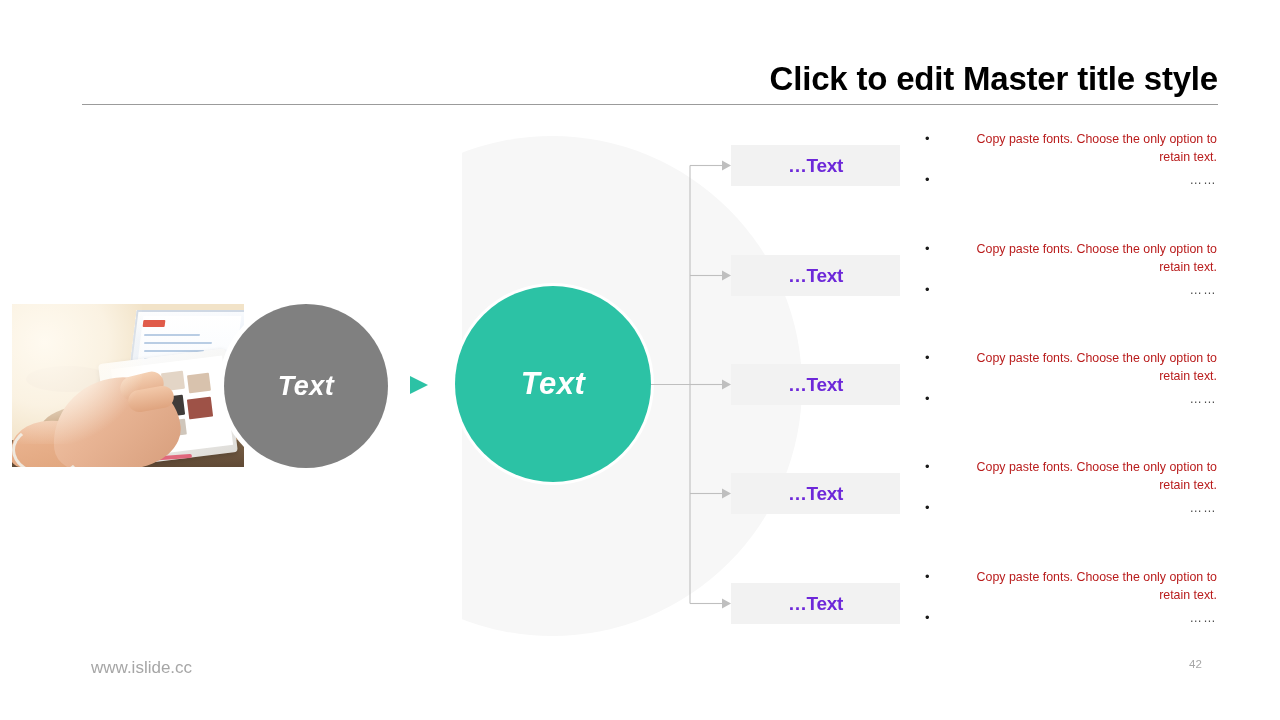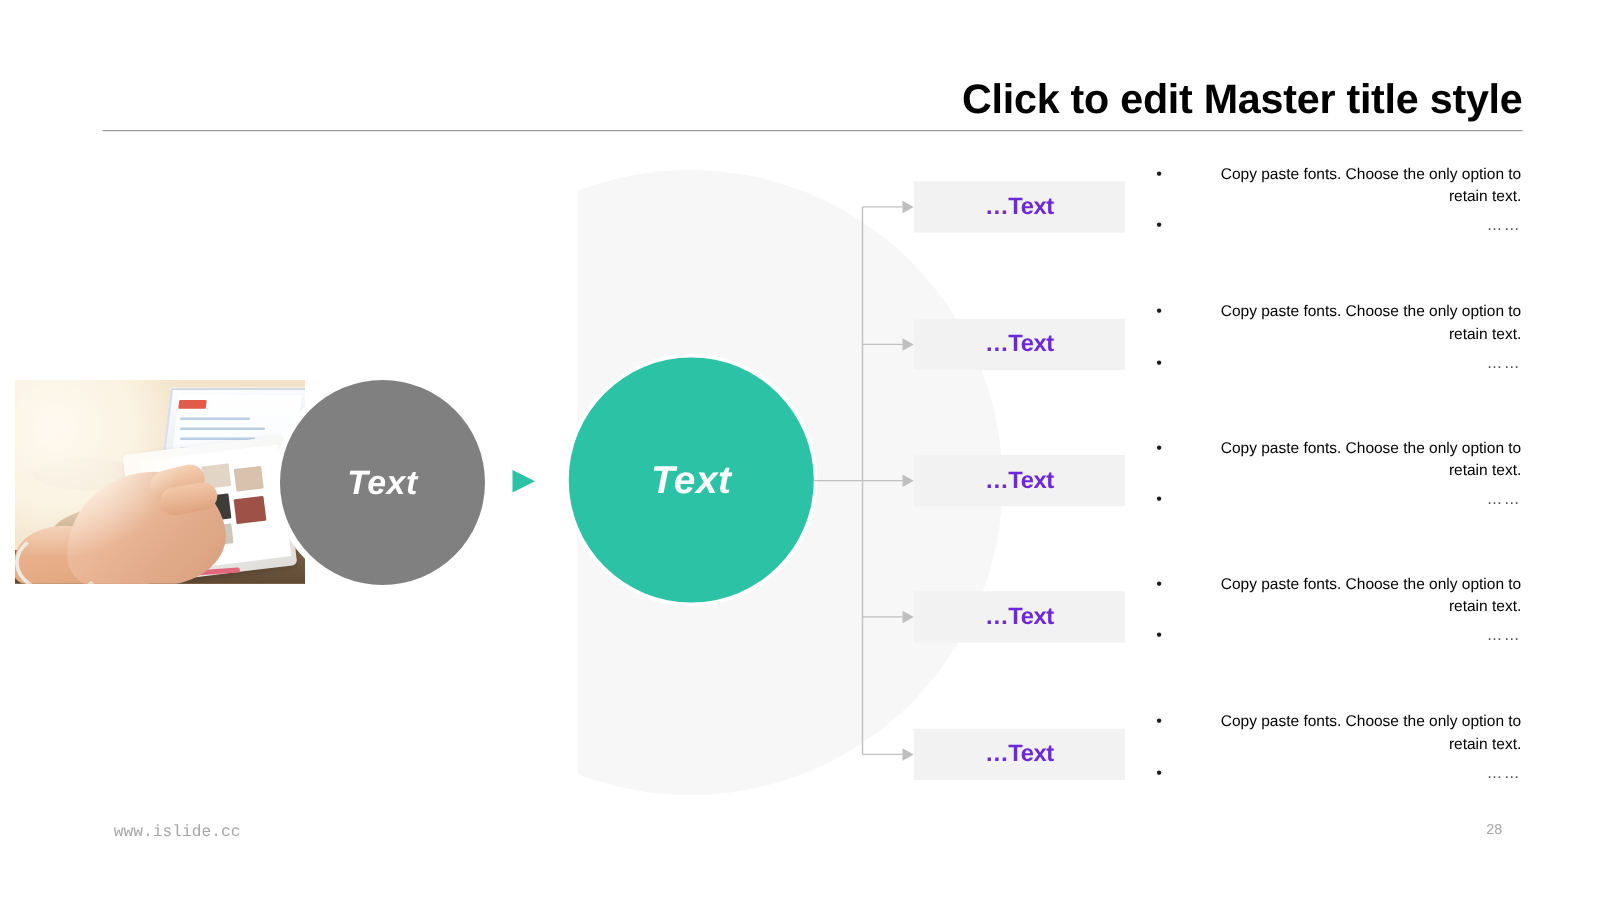--- a/index.html
+++ b/index.html
@@ -280,44 +280,43 @@
     left: 186px;
     top: -14px;
     width: 300px;
   }
   .bullet {
     position: relative;
     display: block;
     padding-left: 26px;
     font-size: 12.4px;
     line-height: 17.5px;
-    color: #000000;
+    color: #b91c1c;
   }
   .bullet + .bullet { margin-top: 6px; }
   .bullet::before {
     content: "\2022";
     position: absolute;
     left: 8px;
     top: -1px;
     font-size: 13px;
     color: #1a1a1a;
   }
   .bullet.dots {
     letter-spacing: 1.4px;
     color: #4a4a4a;
   }
 
   
   #footer-url {
     position: absolute;
     left: 79px;
     top: 658px;
-    font-size: 13px;
+    font-size: 17px;
     color: #a6a6a6;
-    font-family: Liberation Mono, monospace;
   }
   #footer-page {
     position: absolute;
     left: 1177px;
     top: 658px;
     font-size: 11.5px;
     color: #a6a6a6;
   }
 </style>
 </head>
@@ -438,15 +437,15 @@
     <div class="row-box">
       <span class="row-box-label">…Text</span>
     </div>
     <div class="row-bullets">
       <span class="bullet">Copy paste fonts. Choose the only option to retain text.</span>
       <span class="bullet dots">……</span>
     </div>
   </div>
 
   <div id="footer-url">www.islide.cc</div>
-  <div id="footer-page">28</div>
+  <div id="footer-page">42</div>
 
 </div>
 
 </body></html>

